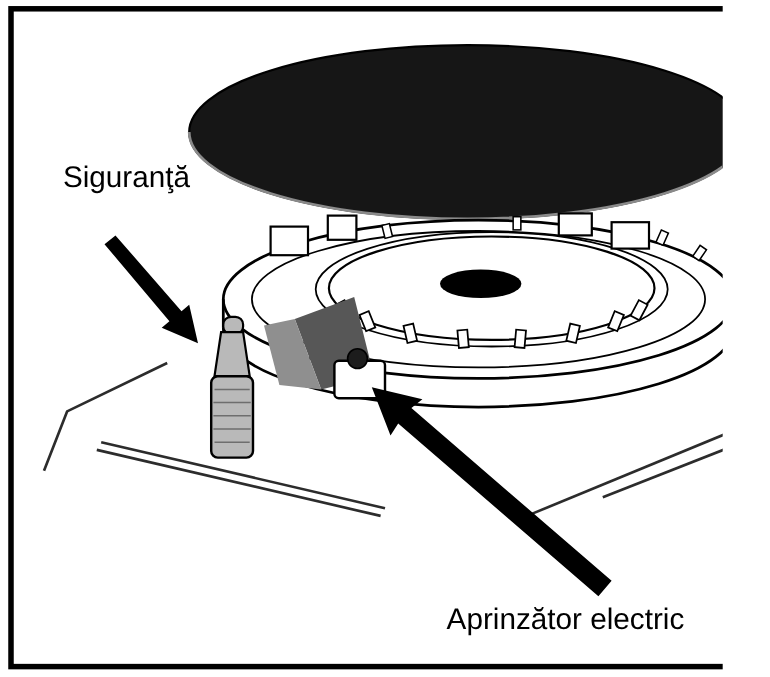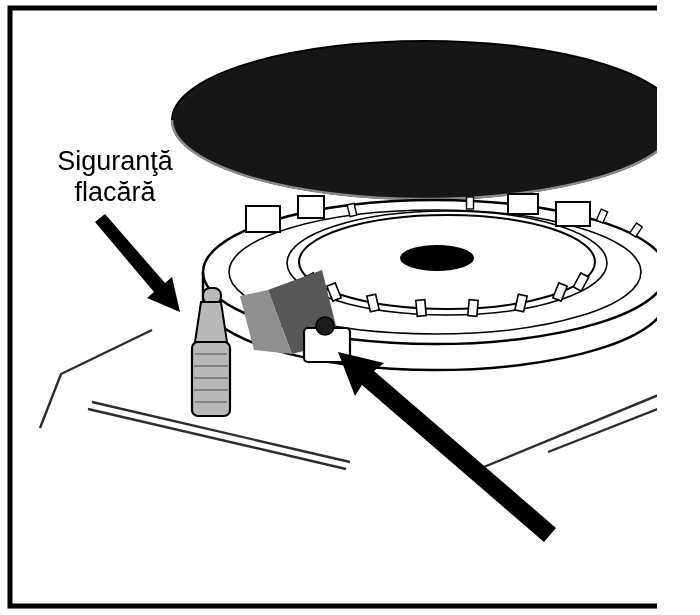--- a/index.html
+++ b/index.html
@@ -112,16 +112,16 @@
         <line x1="195" y1="402" x2="227" y2="402"></line>
       </g>
     </g>
 
     <polygon points="105,214 165,283 172,277 180,312 147,298 154,292 95,222" fill="#000"></polygon>
     <polygon points="556,528 374,371 384,363 338,352 355,396 362,385 544,542" fill="#000"></polygon>
   </svg>
 
   <div class="label label-flame">
     <span>Siguranţă</span><br>
-    <span>flacără</span>
   </div>
+  <div class="label label-igniter">Aprinzător electric</div>
 
 </div>
 
 </body></html>

